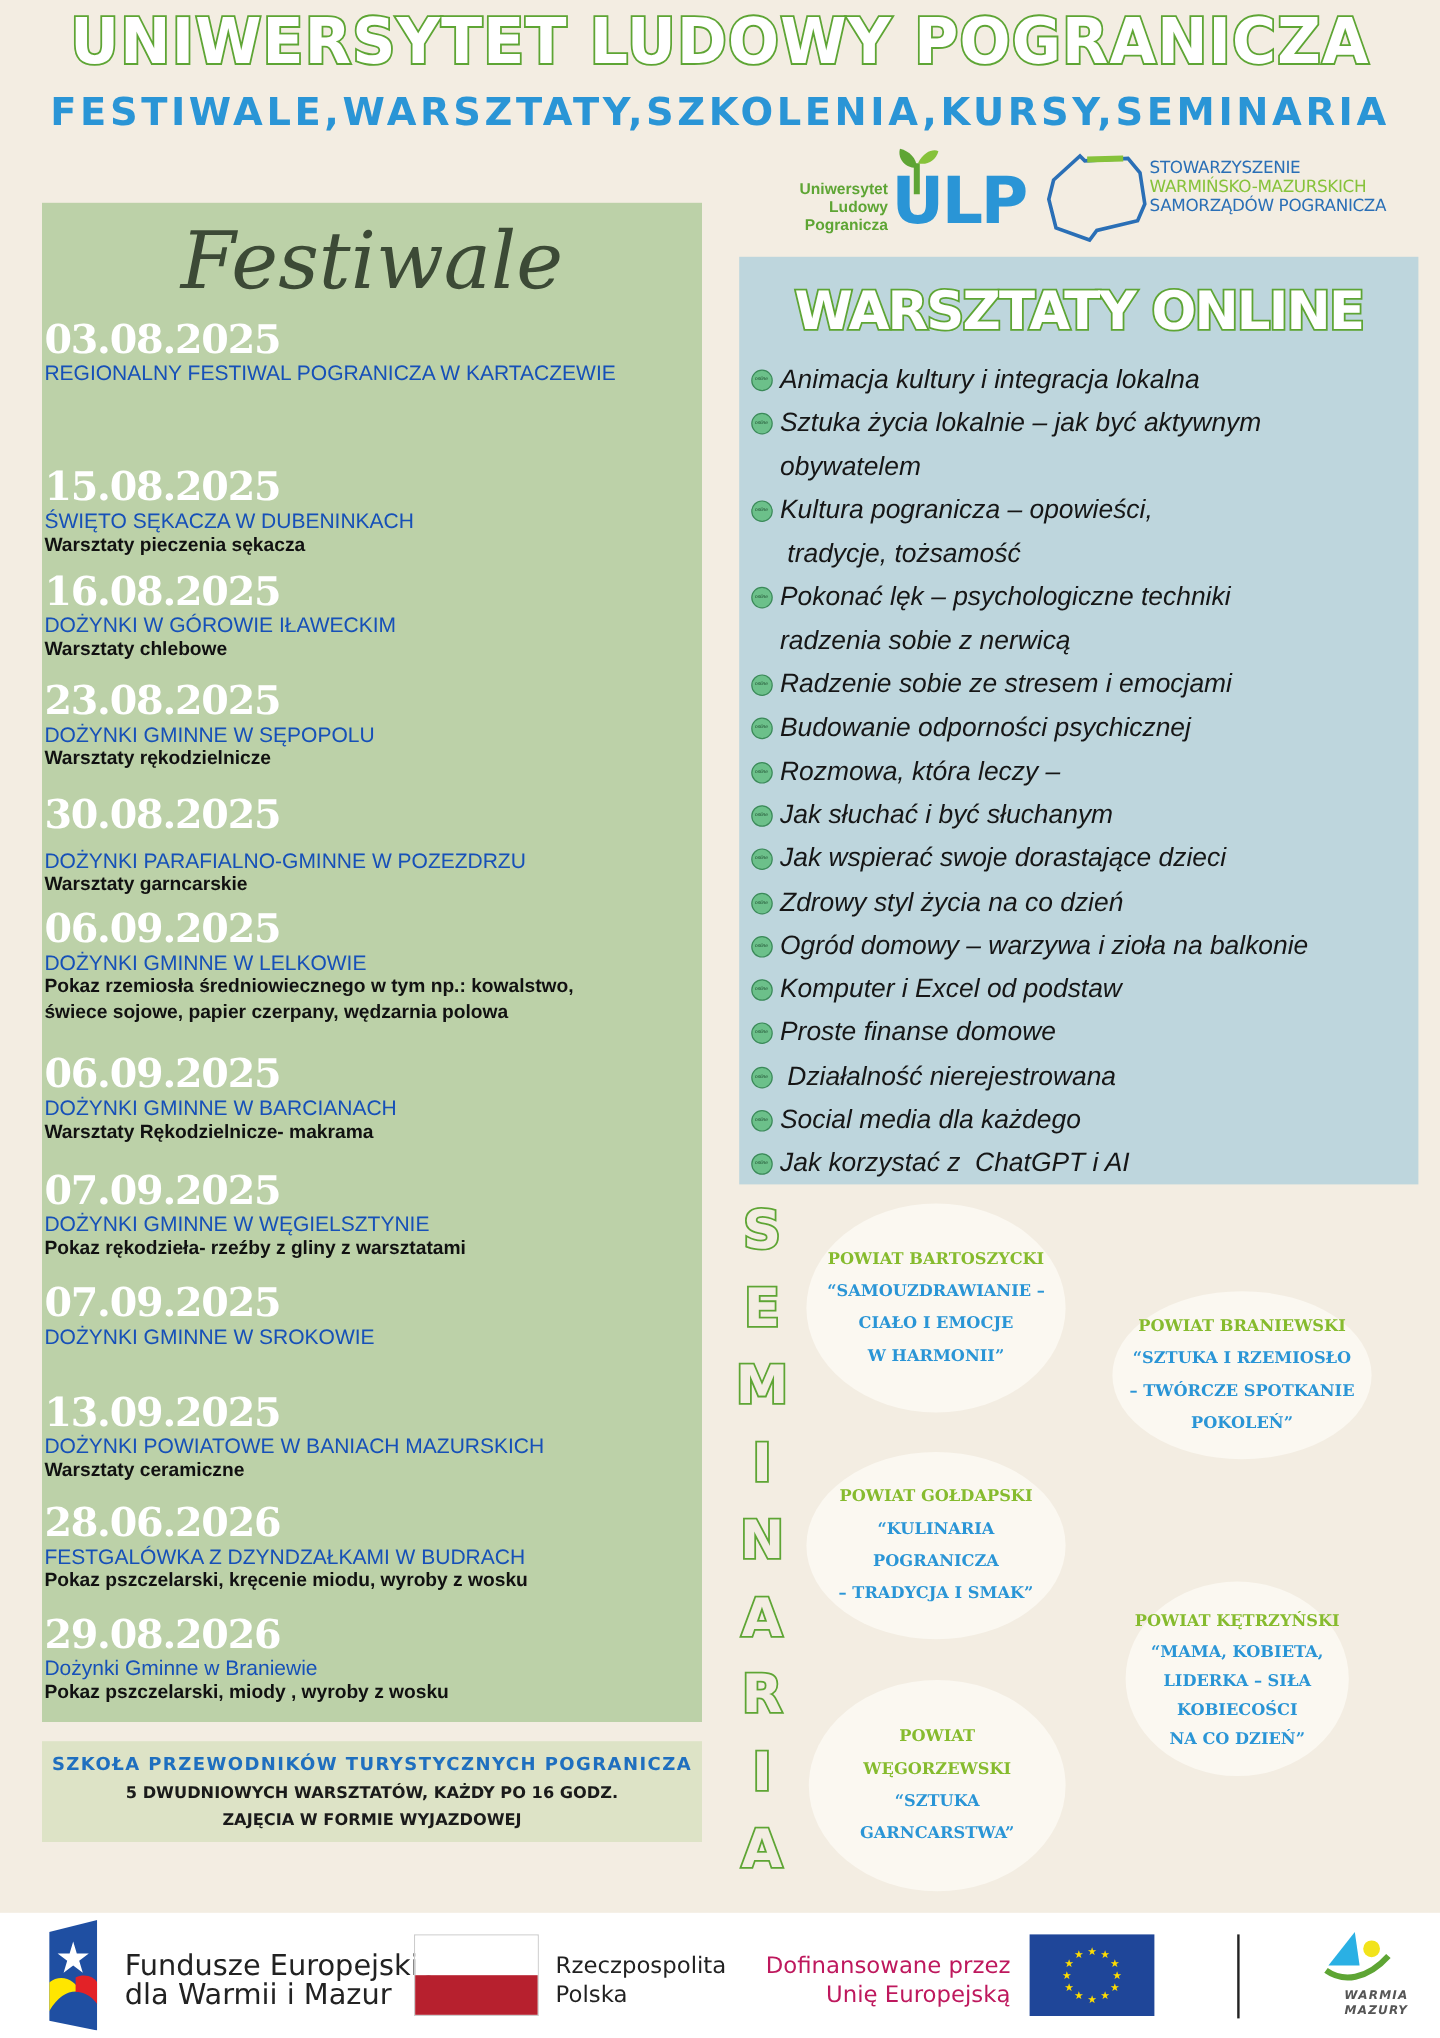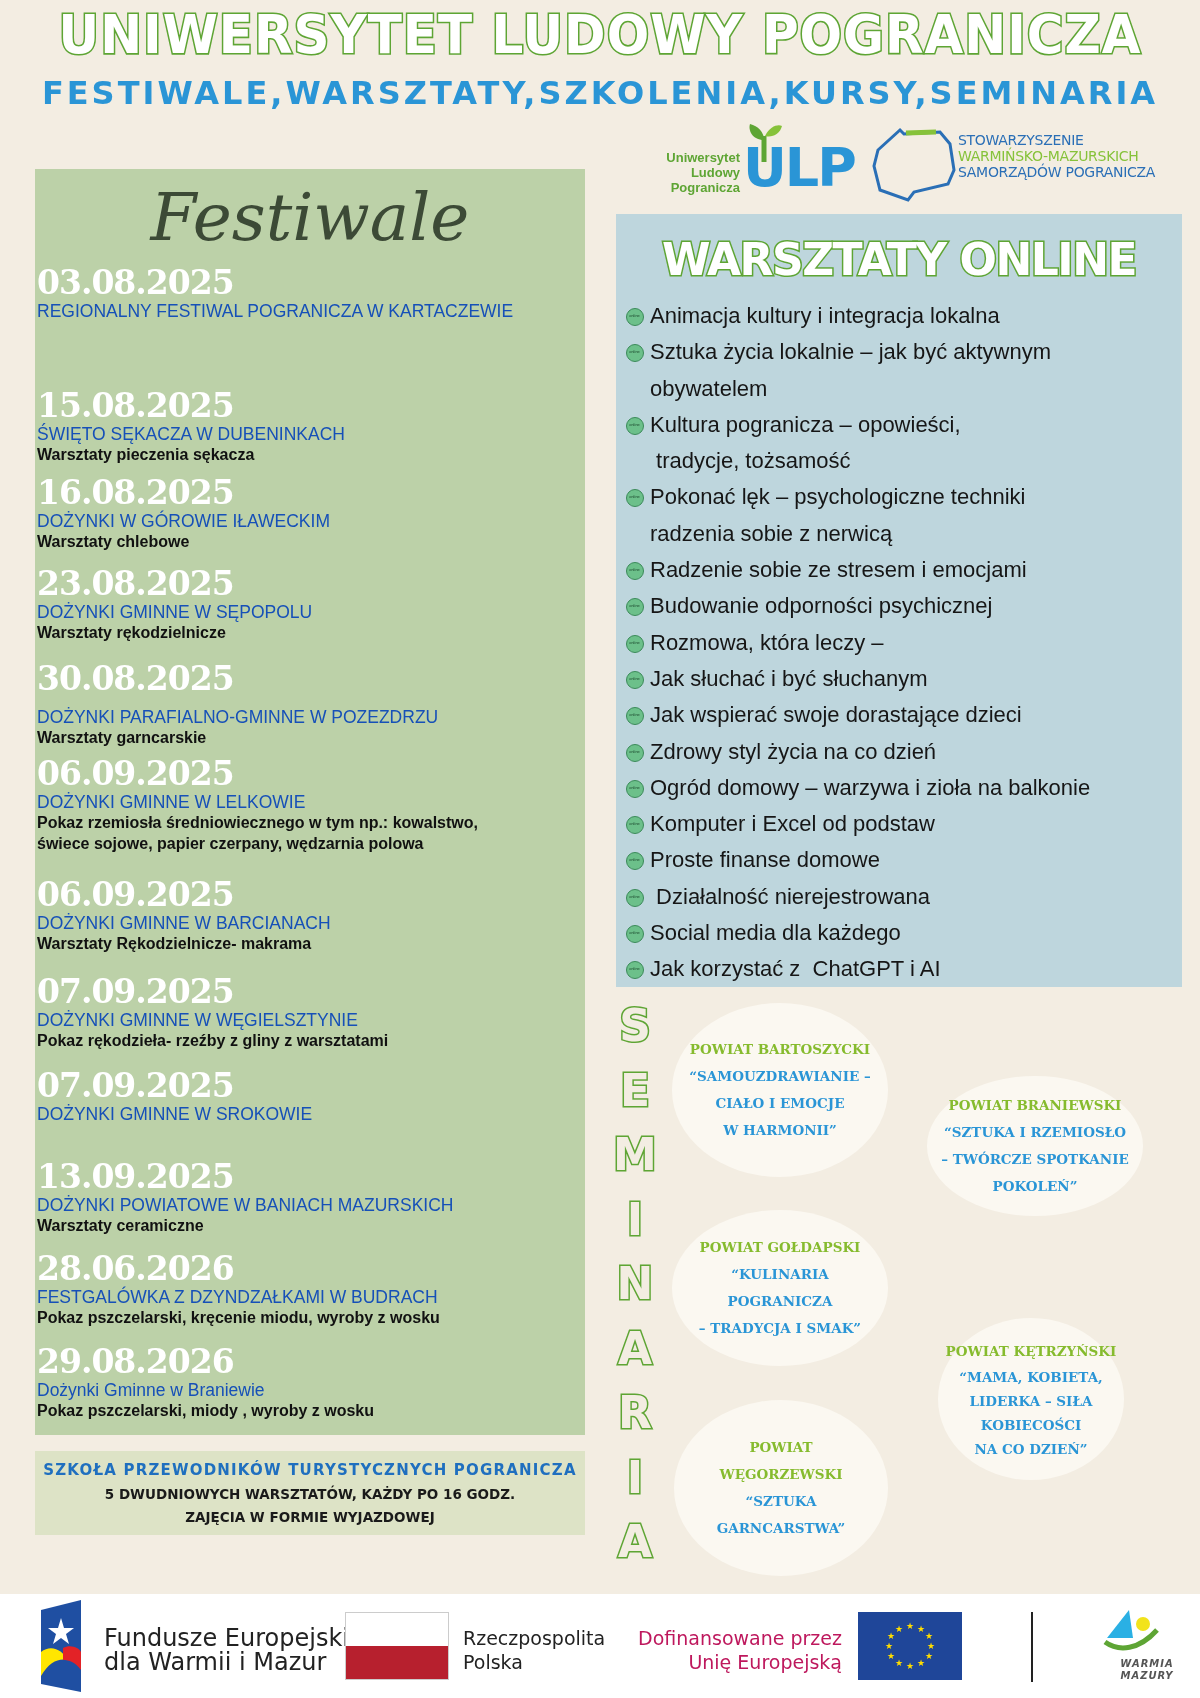--- a/index.html
+++ b/index.html
@@ -98,21 +98,21 @@
   }
   .online-title {
     position: absolute; left: 0; top: 20px; width: 100%; text-align: center;
     font-family: "DejaVu Sans", sans-serif; font-weight: bold;
     font-size: 44px; color: #ffffff; letter-spacing: -1.5px;
     -webkit-text-stroke: 3px #5ea534; paint-order: stroke fill;
   }
   .online-list { position: absolute; left: 10px; top: 84px; width: 550px; }
   .online-item {
     position: relative; padding-left: 24px;
-    font-size: 22px; line-height: 36.3px; color: #161616;
+    font-size: 22px; line-height: 36.3px; color: #161616; font-style: italic;
   }
   .online-item.cont { padding-left: 24px; }
   .bullet {
     position: absolute; left: 0; top: 10px; width: 18px; height: 18px;
     border-radius: 50%; background: #6cc08a; border: 1.5px solid #3b8a59;
   }
   .bullet::after {
     content: "online"; position: absolute; left: 1px; top: 4px; width: 13px;
     font-size: 4px; color: #1d4a2e; text-align: center; line-height: 6px;
   }

